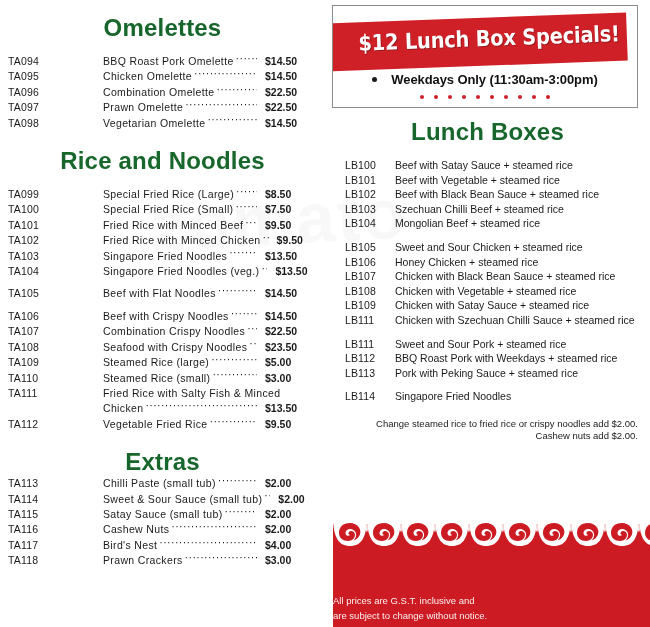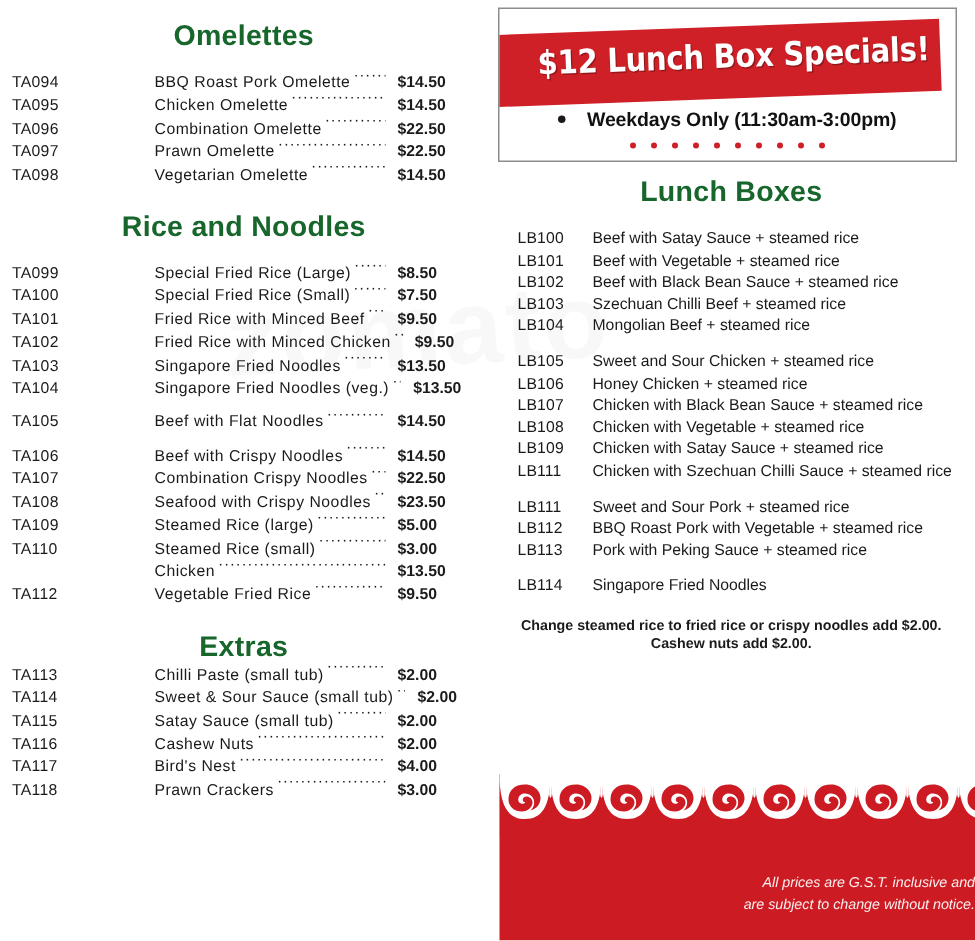--- a/index.html
+++ b/index.html
@@ -24,31 +24,31 @@
   }
   #right-column {
     position: absolute;
     left: 325px; top: 0;
     width: 325px; height: 627px;
   }
 
   
   .section-heading {
     color: #17662b;
-    font-size: 19px;
+    font-size: 24px;
     font-weight: bold;
     text-align: center;
     letter-spacing: 0.2px;
   }
 
   
   .menu-list { padding: 0 8px; }
   .menu-row {
     display: flex;
-    align-items: flex-start;
+    align-items: center;
     font-size: 10.5px;
     line-height: 15.4px;
     white-space: nowrap;
   }
   .menu-row .code {
     width: 47px;
     flex: 0 0 47px;
     letter-spacing: 0.2px;
   }
   .menu-row .name {
@@ -167,25 +167,25 @@
     width: 50px;
     flex: 0 0 50px;
     letter-spacing: 0.1px;
   }
   .lb-row .desc { flex: 1 1 auto; }
   .lb-gap { height: 9px; }
 
   
   #change-note {
     margin-top: 14px;
-    text-align: center;
+    text-align: right;
     font-size: 9.5px;
     line-height: 12px;
     padding: 0 12px;
-    font-weight: bold;
+    font-weight: normal;
     color: #1a1a1a;
   }
 
   
   #red-footer {
     position: absolute;
     left: 8px; top: 516px;
     width: 317px;
     height: 111px;
     background: #cc1b22;
@@ -193,25 +193,24 @@
   }
   #footer-scallop {
     position: absolute;
     left: 0; top: 0;
     width: 100%;
     height: 42px;
     display: block;
   }
   #footer-note {
     position: absolute;
-    left: 0; bottom: 16px;
+    left: 0; bottom: 4px;
     width: 100%;
-    text-align: right;
+    text-align: left;
     color: #ffffff;
-    font-style: italic;
     font-size: 9.5px;
     line-height: 15px;
     opacity: 0.93;
   }
   #footer-note div { display: block; }
 
   
   #watermark {
     position: absolute;
     left: 150px; top: 180px;
@@ -336,20 +335,26 @@
             <span class="name">Steamed Rice (large)</span>
             <span class="leader"></span>
             <span class="price">$5.00</span>
           </div>
           <div class="menu-row">
             <span class="code">TA110</span>
             <span class="name">Steamed Rice (small)</span>
             <span class="leader"></span>
             <span class="price">$3.00</span>
           </div>
+          <div class="menu-row noleader nospace">
+            <span class="code">TA111</span>
+            <span class="name">Fried Rice with Salty Fish &amp; Minced</span>
+            <span class="leader"></span>
+            <span class="price"></span>
+          </div>
           <div class="menu-row continuation">
             <span class="code"></span>
             <span class="name">Chicken</span>
             <span class="leader"></span>
             <span class="price">$13.50</span>
           </div>
           <div class="menu-row">
             <span class="code">TA112</span>
             <span class="name">Vegetable Fried Rice</span>
             <span class="leader"></span>
@@ -472,21 +477,21 @@
           <span class="code">LB111</span>
           <span class="desc">Chicken with Szechuan Chilli Sauce + steamed rice</span>
         </div>
         <div class="lb-gap"></div>
         <div class="lb-row">
           <span class="code">LB111</span>
           <span class="desc">Sweet and Sour Pork + steamed rice</span>
         </div>
         <div class="lb-row">
           <span class="code">LB112</span>
-          <span class="desc">BBQ Roast Pork with Vegetable + steamed rice</span>
+          <span class="desc">BBQ Roast Pork with Weekdays + steamed rice</span>
         </div>
         <div class="lb-row">
           <span class="code">LB113</span>
           <span class="desc">Pork with Peking Sauce + steamed rice</span>
         </div>
         <div class="lb-gap"></div>
         <div class="lb-row">
           <span class="code">LB114</span>
           <span class="desc">Singapore Fried Noodles</span>
         </div>

